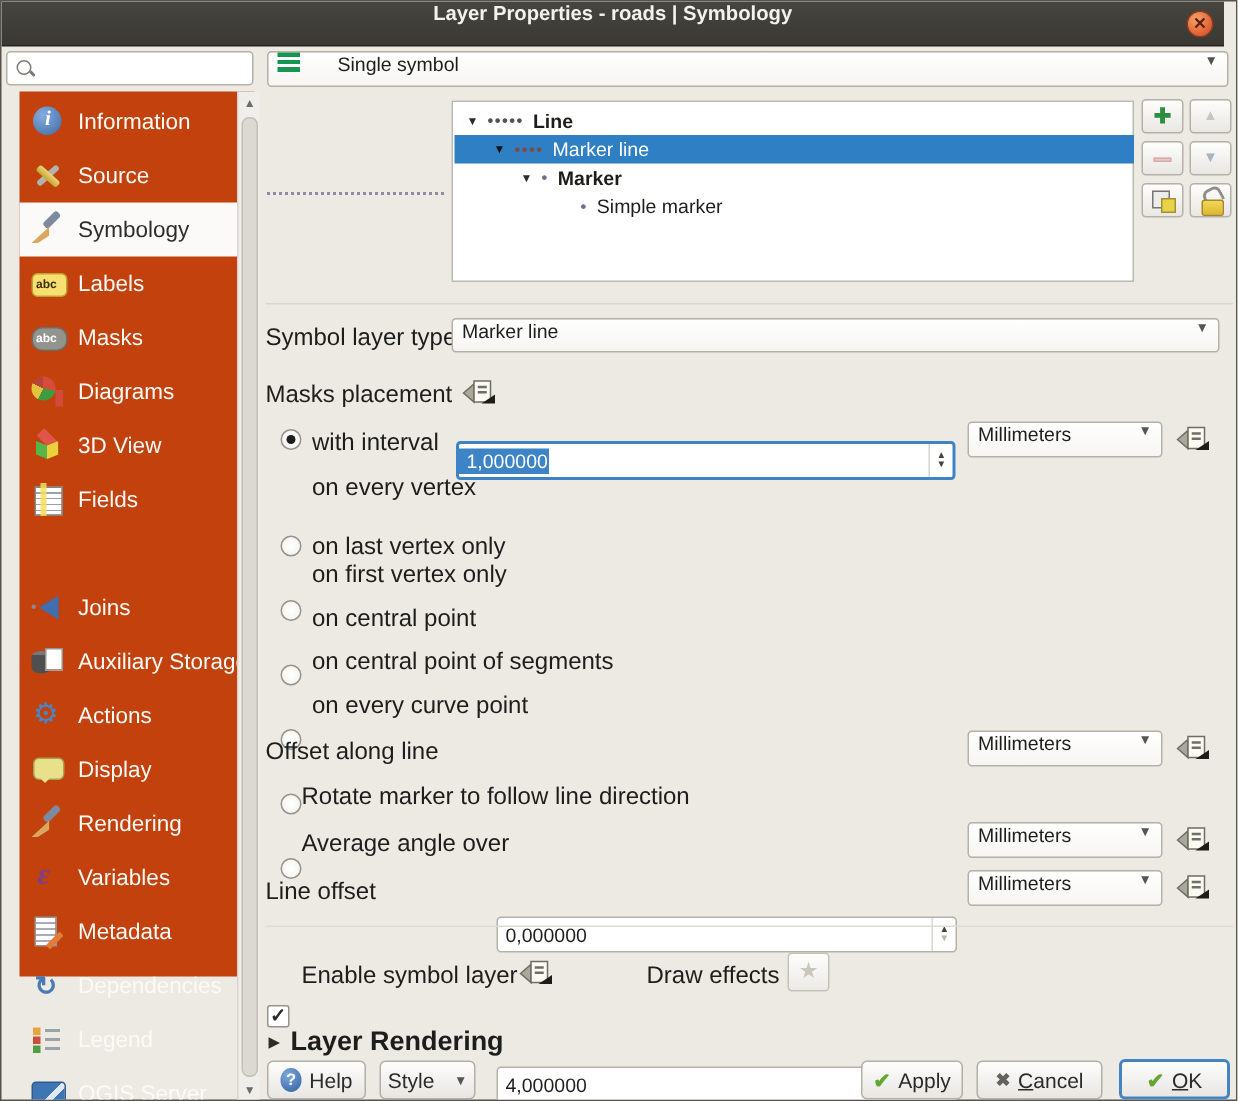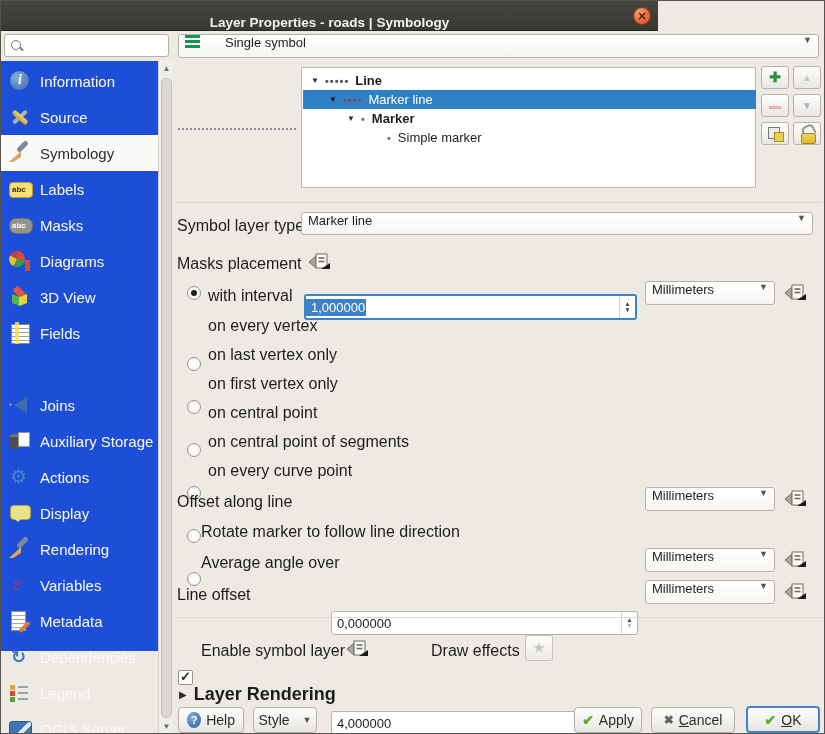--- a/index.html
+++ b/index.html
@@ -1,33 +1,33 @@
 <!DOCTYPE html>
 <html><head>
 <meta charset="utf-8">
 <style>
   html,body{margin:0;padding:0;background:#edeae4;font-family:"Liberation Sans",sans-serif;}
   #win{position:relative;width:825px;height:734px;overflow:hidden;background:#edeae4;box-sizing:border-box;border:1px solid #55534e;}
   *{box-sizing:border-box;}
   .abs{position:absolute;}
 
   
-  #titlebar{left:0;top:0;width:657px;height:30px;background:linear-gradient(#46453f,#393832);border-bottom:1px solid #26251f;display:flex;align-items:flex-end;justify-content:center;}
+  #titlebar{left:0;top:0;width:815px;height:30px;background:linear-gradient(#46453f,#393832);border-bottom:1px solid #26251f;display:flex;align-items:flex-start;justify-content:center;}
   #titlebar .ttl{color:#f4f2ee;font-size:13.5px;font-weight:bold;}
   #close-btn{position:absolute;right:7px;top:6px;width:18px;height:18px;border-radius:50%;background:radial-gradient(circle at 35% 30%,#f4a368,#e2683a 60%,#c8502a);border:1px solid #8e3a1d;color:#5e200e;font-size:11px;font-weight:bold;line-height:16px;text-align:center;cursor:pointer;}
 
   
   #search{left:3px;top:33px;width:165px;height:23px;background:#fff;border:1px solid #b5b1a8;border-radius:3px;}
   .mag{position:absolute;left:5px;top:4px;width:14px;height:14px;}
   .mag::before{content:"";position:absolute;left:1px;top:1px;width:8px;height:8px;border:1.6px solid #7b7b76;border-radius:50%;}
   .mag::after{content:"";position:absolute;left:9px;top:9px;width:5px;height:1.8px;background:#7b7b76;transform:rotate(45deg);border-radius:1px;}
   #search input{position:absolute;left:20px;top:1px;width:138px;height:19px;border:none;outline:none;font-size:12px;background:transparent;}
 
   
-  #sidebar{left:0;top:60px;width:157px;height:590px;background:#1d4ed8;}
+  #sidebar{left:12px;top:60px;width:157px;height:590px;background:#c2410c;}
   .side-item{position:absolute;left:0;width:157px;height:36px;display:flex;align-items:center;padding-left:8px;gap:9px;cursor:pointer;}
   .side-item .lbl{color:#fbfaf7;font-size:15px;white-space:nowrap;overflow:hidden;}
   .side-item.sel{background:#fbfaf8;}
   .side-item.sel .lbl{color:#2d2d2b;}
   #side-scroll{left:157px;top:60px;width:15px;height:674px;background:#f0eeea;border-left:1px solid #d8d5cf;}
   .sb-arrow{position:absolute;left:0;width:15px;height:16px;color:#6d6c67;font-size:8px;text-align:center;line-height:16px;}
   #sb-thumb{position:absolute;left:2px;top:17px;width:11px;height:640px;background:#dcd9d3;border:1px solid #c3bfb8;border-radius:5px;}
 
   
   .icn{width:22px;height:22px;position:relative;flex:none;display:inline-block;}
@@ -293,21 +293,21 @@
     <span>Millimeters</span>
     <span class="carrot">▼</span>
   </div>
   <svg class="abs ddsvg" viewBox="0 0 23 19" style="left:783px;top:282px">
       <use href="#ddi"></use>
     </svg>
 
   <div class="abs radio" style="left:186px;top:316px"></div>
   <div class="abs flabel" style="left:207px;top:316px">on every vertex</div>
   <div class="abs radio" style="left:186px;top:345px"></div>
-  <div class="abs flabel" style="left:207px;top:345px">on last vertex only</div>
+  <div class="abs flabel" style="left:207px;top:355px">on last vertex only</div>
   <div class="abs radio" style="left:186px;top:374px"></div>
   <div class="abs flabel" style="left:207px;top:374px">on first vertex only</div>
   <div class="abs radio" style="left:186px;top:403px"></div>
   <div class="abs flabel" style="left:207px;top:403px">on central point</div>
   <div class="abs radio" style="left:186px;top:432px"></div>
   <div class="abs flabel" style="left:207px;top:432px">on central point of segments</div>
   <div class="abs radio" style="left:186px;top:461px"></div>
   <div class="abs flabel" style="left:207px;top:461px">on every curve point</div>
 
   <div class="abs flabel" style="left:176px;top:492px">Offset along line</div>

